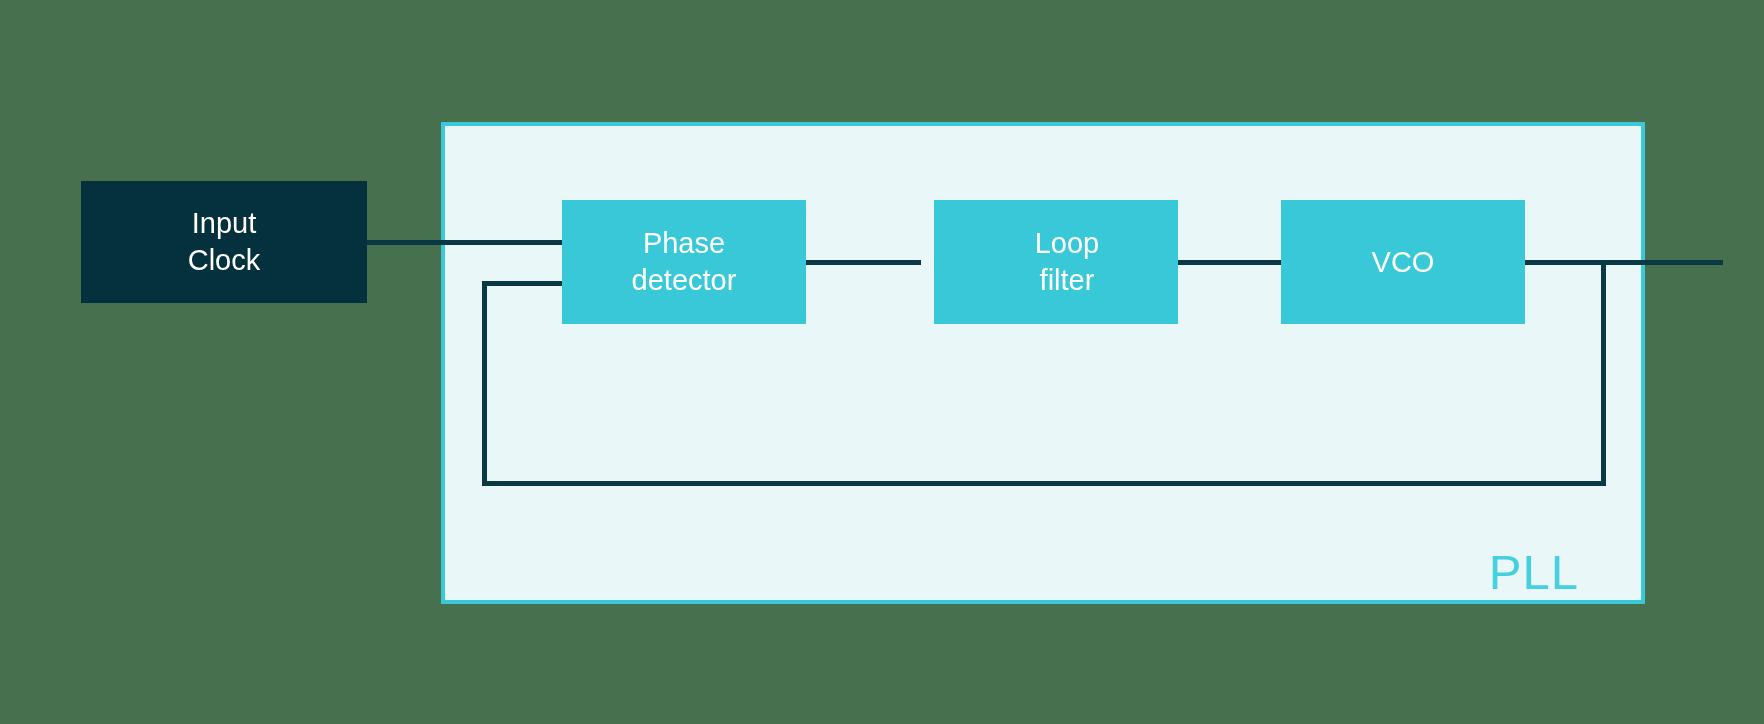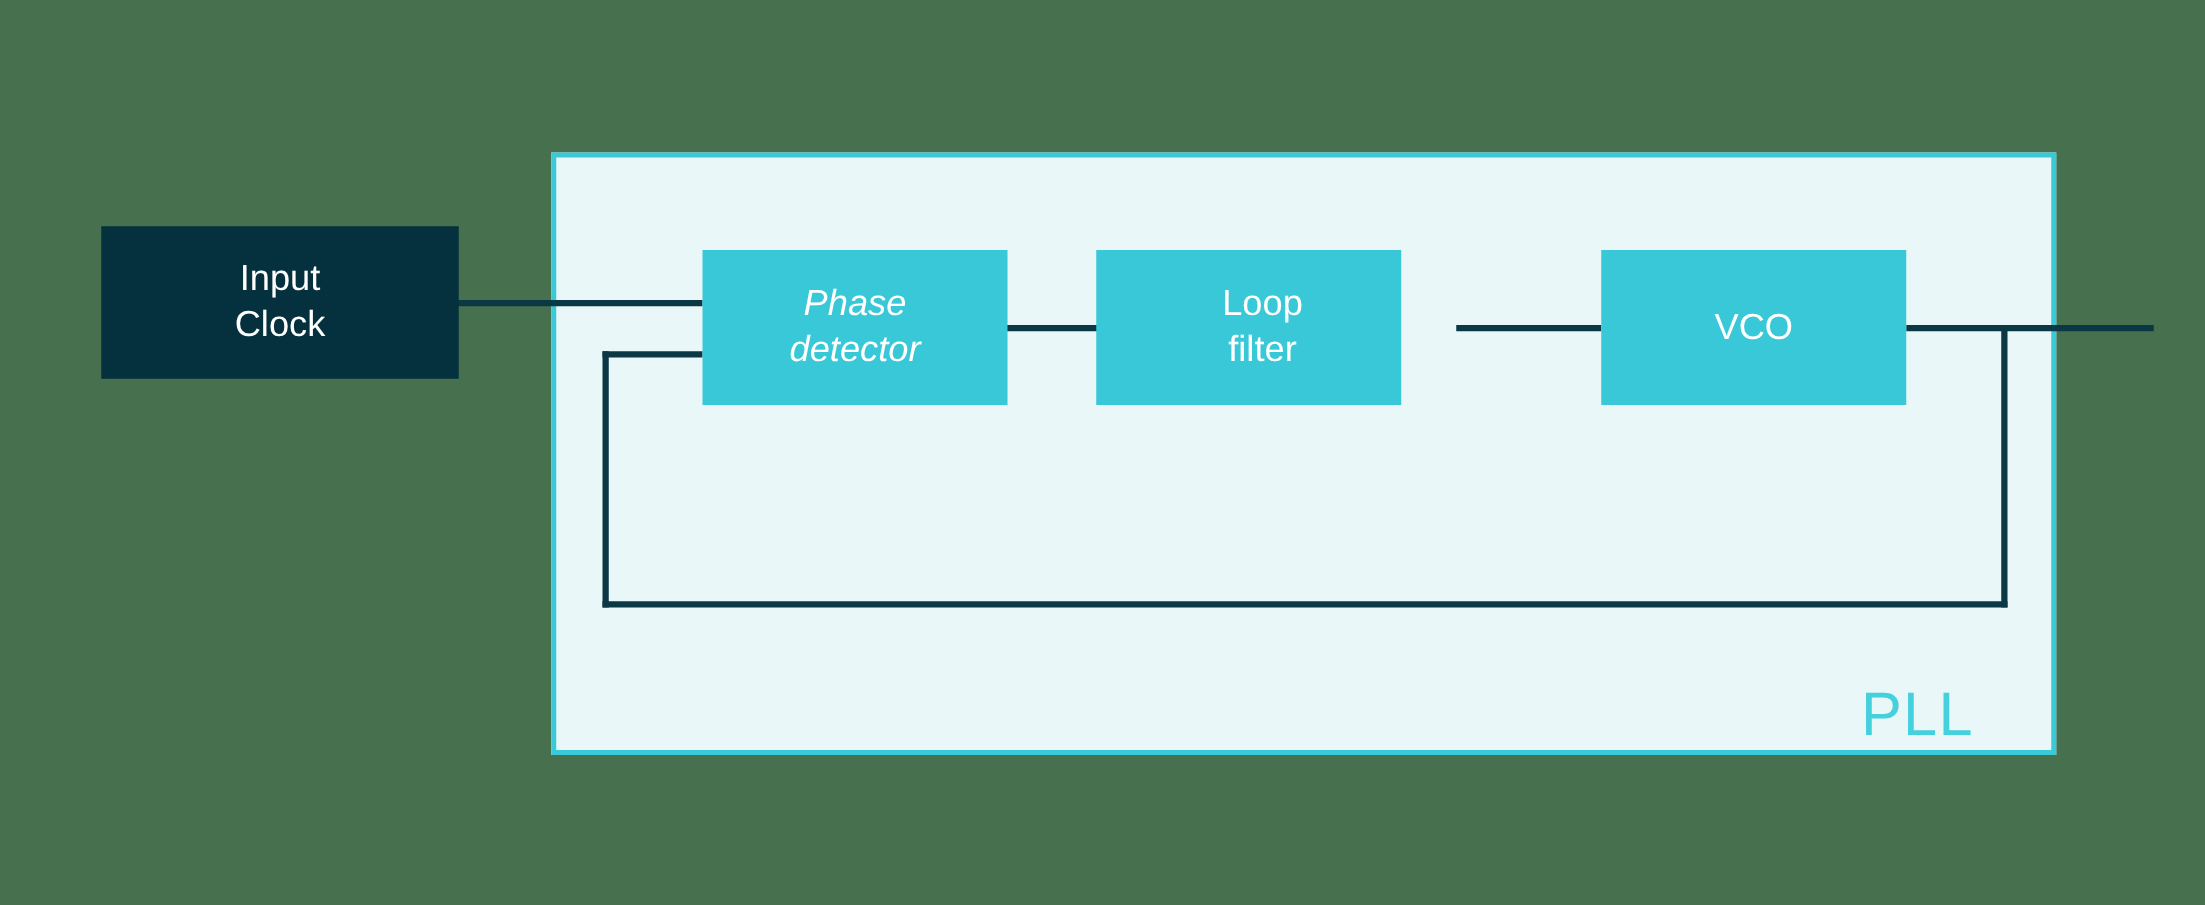--- a/index.html
+++ b/index.html
@@ -62,22 +62,22 @@
     width: 286px;
     height: 122px;
     background: var(--c-dark-fill);
   }
   .block.cyan {
     top: 200px;
     width: 244px;
     height: 124px;
     background: var(--c-block-fill);
   }
-  .block.phase { left: 562px; font-style: italic; }
-  .block.loop  { left: 877px; padding-left: 22px; }
+  .block.phase { left: 562px; }
+  .block.loop  { left: 934px; padding-left: 22px; }
   .block.vco   { left: 1281px; text-align: center; }
   
   .line {
     position: absolute;
     background: var(--c-line);
   }
   .line.h { height: 5px; }
   .line.v { width: 5px; }
   .line-input        { left: 324px;  top: 240px; width: 238px; }
   .line-pd-lf        { left: 805px;  top: 260px; width: 116px; }

